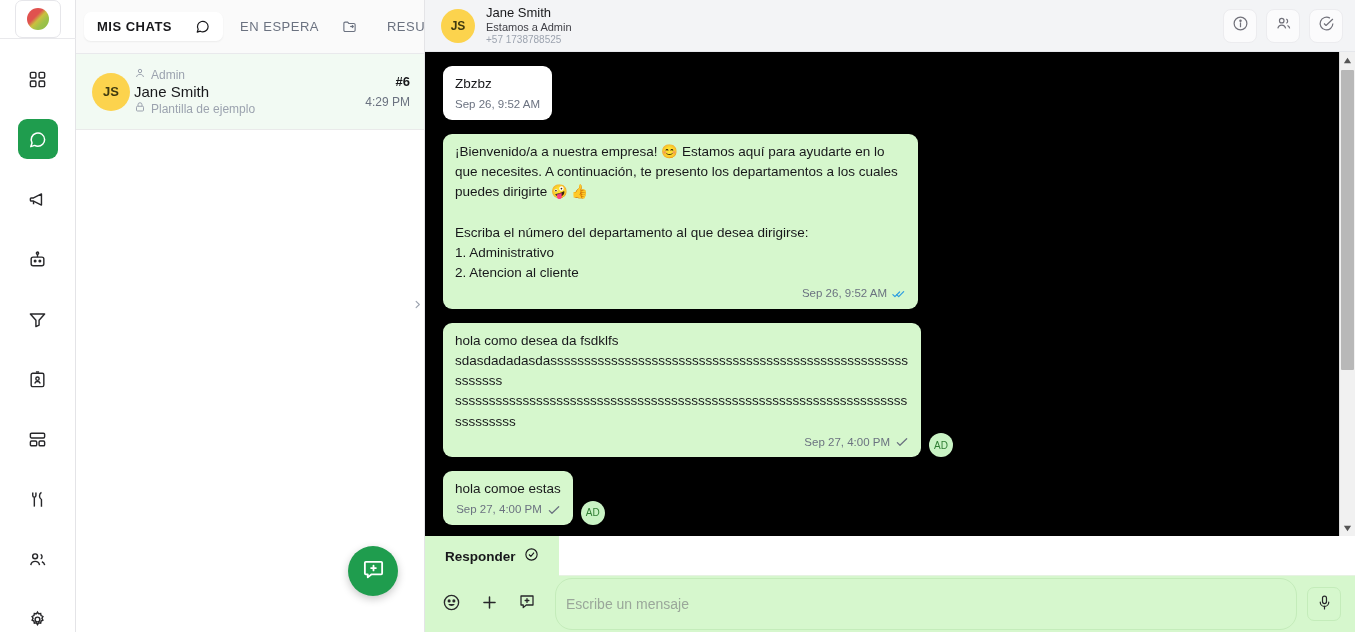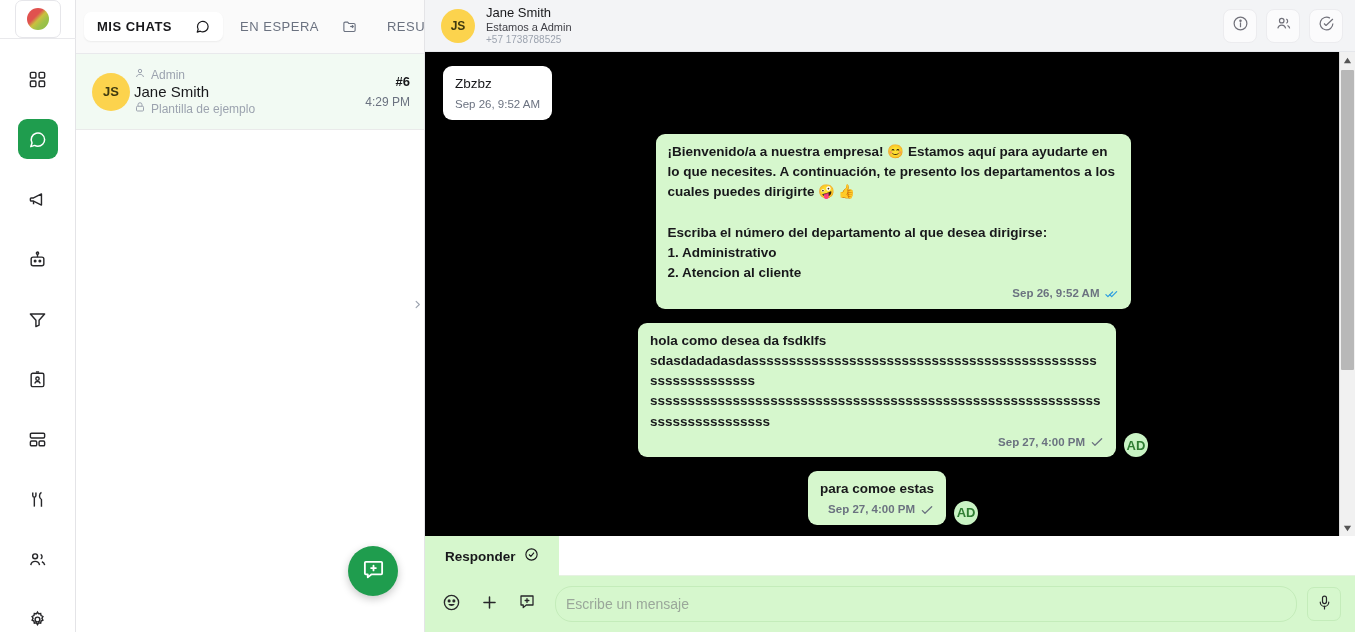--- a/index.html
+++ b/index.html
@@ -146,21 +146,21 @@
 
   .msgs {
     flex: 1 1 auto;
     background: #000000;
     overflow: hidden;
     position: relative;
     padding: 14px 12px 8px 18px;
   }
   .row { display: flex; margin-bottom: 14px; }
   .row.in { justify-content: flex-start; }
-  .row.out { justify-content: center; align-items: flex-end; font-weight: bold; }
+  .row.out { justify-content: flex-start; align-items: flex-end; }
 
   .bubble {
     max-width: 520px;
     border-radius: 9px;
     padding: 8px 12px 6px;
     font-size: 13.5px;
     color: #18181b;
     line-height: 1.5;
     position: relative;
     box-shadow: 0 1px 1px rgba(0,0,0,.05);
@@ -174,21 +174,21 @@
     display: flex; align-items: center; justify-content: flex-end;
     gap: 5px; font-size: 11.5px; color: #6b7280;
     margin-top: 2px;
   }
   .meta .tick { color: #6b7280; display:flex; }
   .meta .tick.blue { color: #2d9de0; }
   .out-av {
     width: 24px; height: 24px; border-radius: 50%;
     background: #c9f3c4; color: #2e7d32;
     display: flex; align-items: center; justify-content: center;
-    font-size: 13px; margin-left: 8px; flex: 0 0 24px;
+    font-size: 10px; margin-left: 8px; flex: 0 0 24px;
   }
   .bub-wrap { display:flex; align-items:flex-end; max-width: 560px; }
 
   
   .sbar {
     position: absolute; right: 0; top: 52px; width: 16px; bottom: 96px;
     background: #f1f1f1; border-left: 1px solid #dcdcdc;
     z-index: 20;
   }
   .sbar .arr {
@@ -214,21 +214,21 @@
   .rtab.plain { color: #3f3f46; background:#fff; }
   .input-bar {
     height: 56px; background: #d6f7cd;
     display: flex; align-items: center; padding: 0 14px 0 12px; gap: 10px;
   }
   .ib-icon {
     width: 28px; height: 28px; display:flex; align-items:center; justify-content:center;
     color: #27272a; cursor: pointer;
   }
   .msg-input {
-    flex: 1 1 auto; height: 36px;
+    flex: 1 1 auto; height: 52px;
     background: #d6f7cd;
     border: 1px solid #c4ecba; border-radius: 17px;
     padding: 0 10px; font-size: 14px; color: #18181b;
     font-family: "Liberation Sans", sans-serif;
     outline: none;
     margin-left: 4px;
   }
   .msg-input::placeholder { color: #9aa79a; }
   .mic-btn {
     width: 34px; height: 34px; border-radius: 7px;
@@ -517,21 +517,21 @@
           </div>
           <div class="out-av">
             <span>AD</span>
           </div>
         </div>
       </div>
 
       <div class="row out">
         <div class="bub-wrap">
           <div class="bubble out">
-            <div class="body">para comoe estas</div>
+            <div class="body">hola comoe estas</div>
             <div class="meta">
               <span>Sep 27, 4:00 PM</span>
               <span class="tick">
                 <svg width="14" height="14" viewBox="0 0 24 24" fill="none" stroke="currentColor" stroke-width="2.2" stroke-linecap="round" stroke-linejoin="round">
                   <path d="M4 13l4.5 4.5L20 6.5"></path>
                 </svg>
               </span>
             </div>
           </div>
           <div class="out-av">

